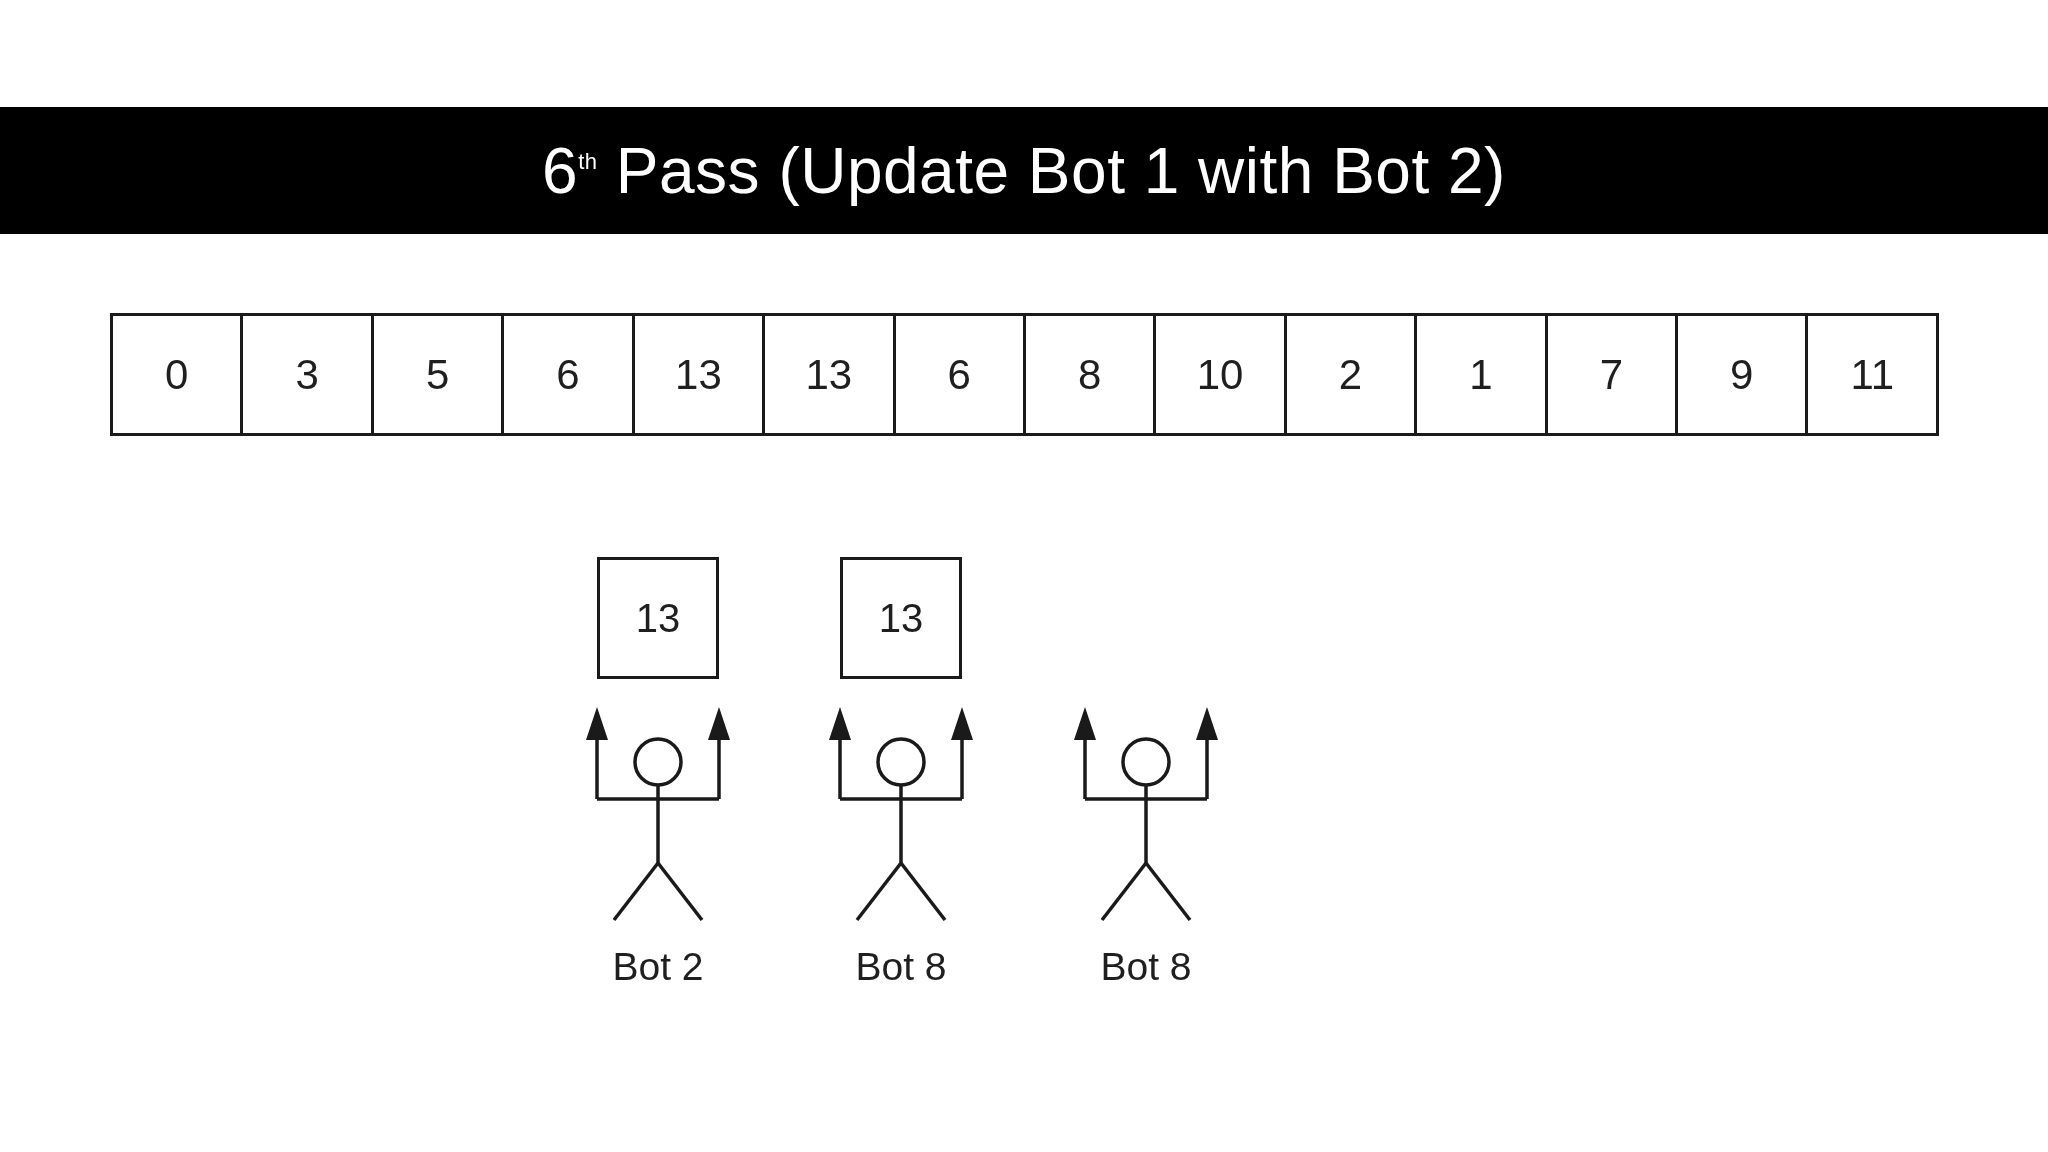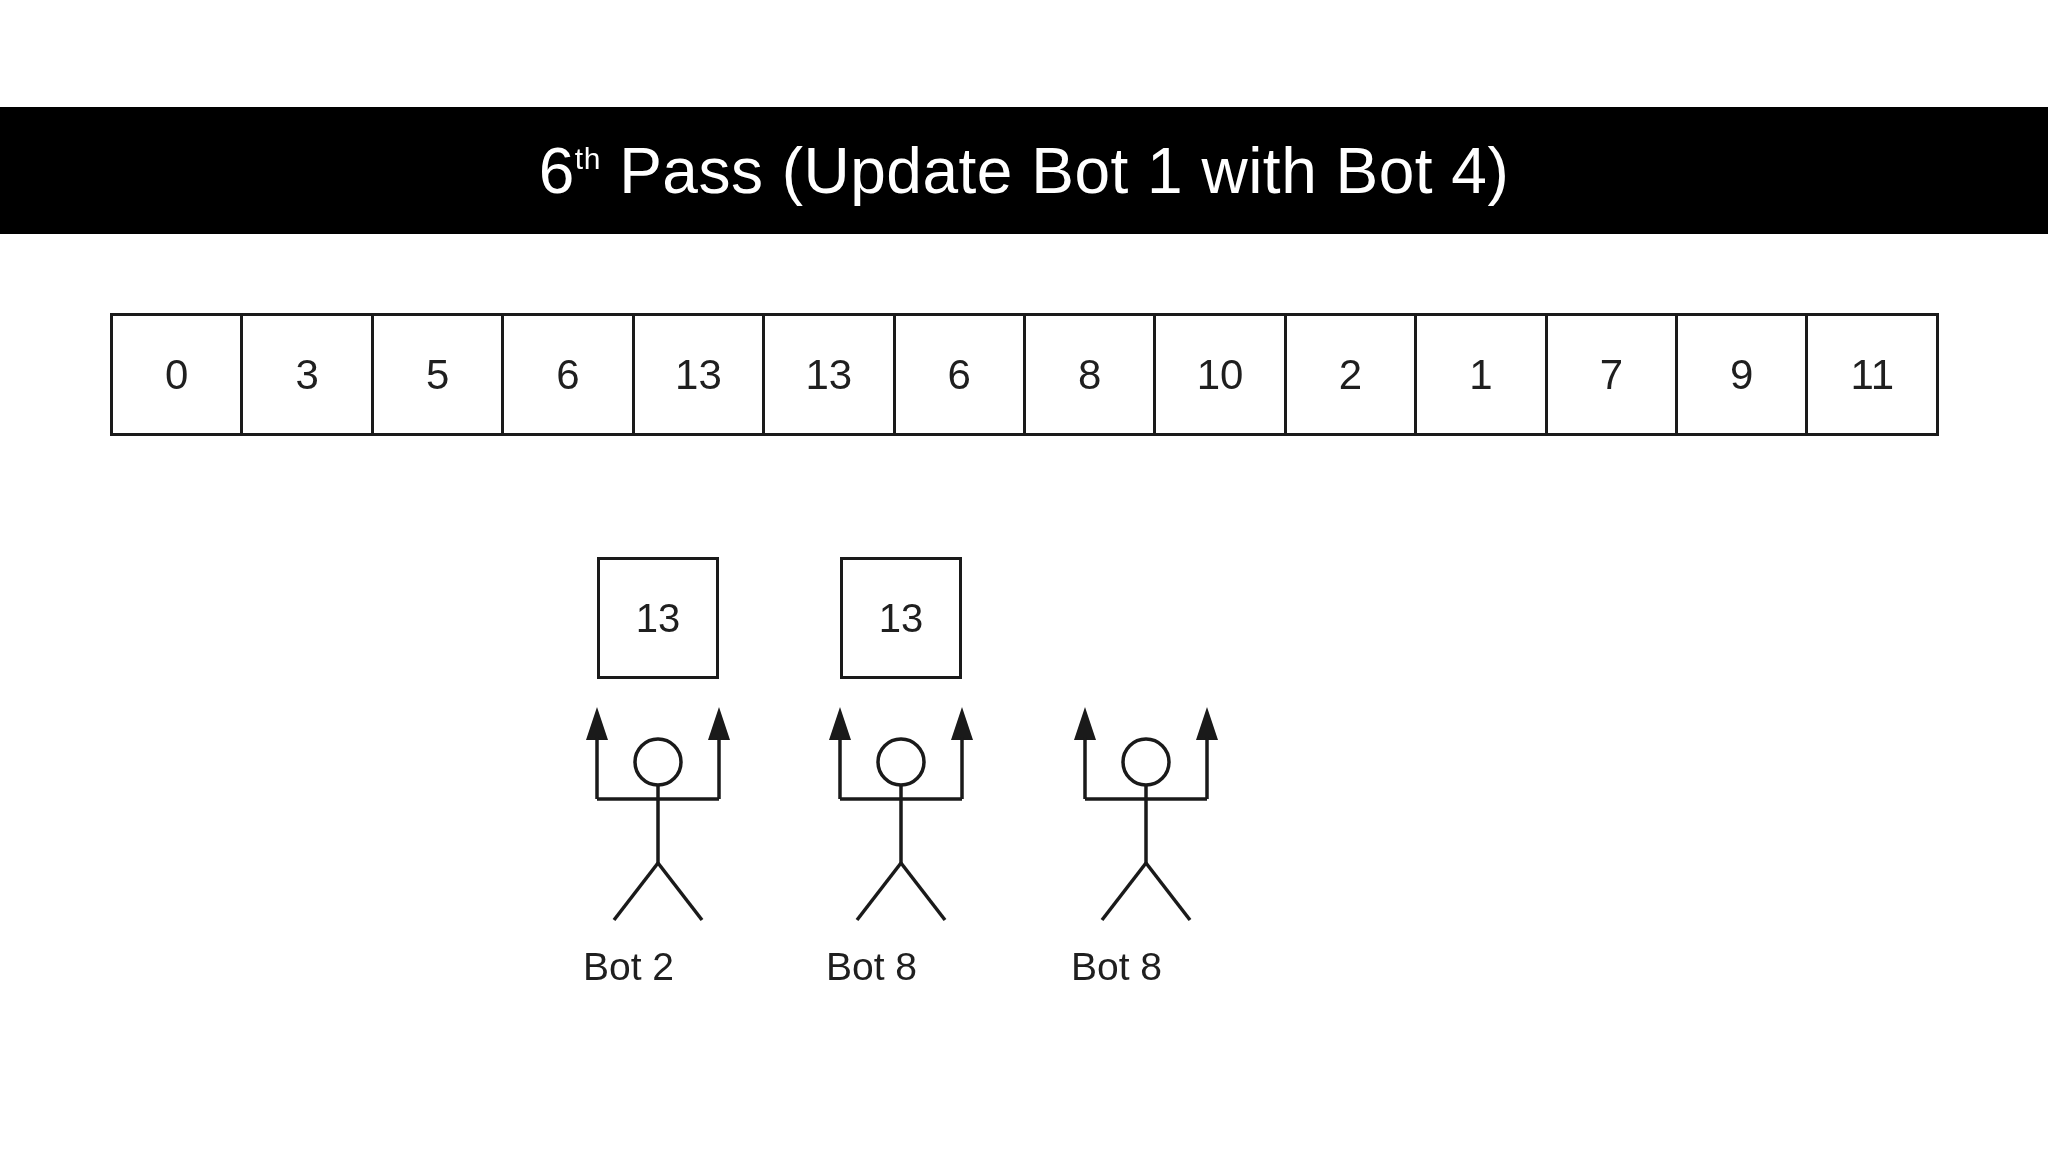--- a/index.html
+++ b/index.html
@@ -26,21 +26,21 @@
   }
   .title {
     margin: 0;
     color: #ffffff;
     font-size: 64px;
     font-weight: 400;
     white-space: pre;
     letter-spacing: 0.5px;
   }
   .title sup {
-    font-size: 30px;
+    font-size: 22px;
     vertical-align: baseline;
     position: relative;
     top: -24px;
   }
 
   
   .array-row {
     position: absolute;
     left: 110px;
     top: 313px;
@@ -102,32 +102,32 @@
     stroke-width: 3.5;
     fill: none;
   }
   .stick-figure .fill { fill: #1a1a1a; stroke: none; }
 
   .bot-label {
     position: absolute;
     left: 0;
     top: 388px;
     width: 150px;
-    text-align: left;
+    text-align: center;
     font-size: 39px;
     color: #1f1f1f;
   }
 </style>
 </head>
 <body>
 
 <div id="canvas">
 
   <header class="title-bar">
-    <h1 class="title"><span>6</span><sup>th</sup><span> Pass (Update Bot 1 with Bot 4)</span></h1>
+    <h1 class="title"><span>6</span><sup>th</sup><span> Pass (Update Bot 1 with Bot 2)</span></h1>
   </header>
 
   <div class="array-row">
     <div class="array-cell">0</div>
     <div class="array-cell">3</div>
     <div class="array-cell">5</div>
     <div class="array-cell">6</div>
     <div class="array-cell">13</div>
     <div class="array-cell">13</div>
     <div class="array-cell">6</div>

